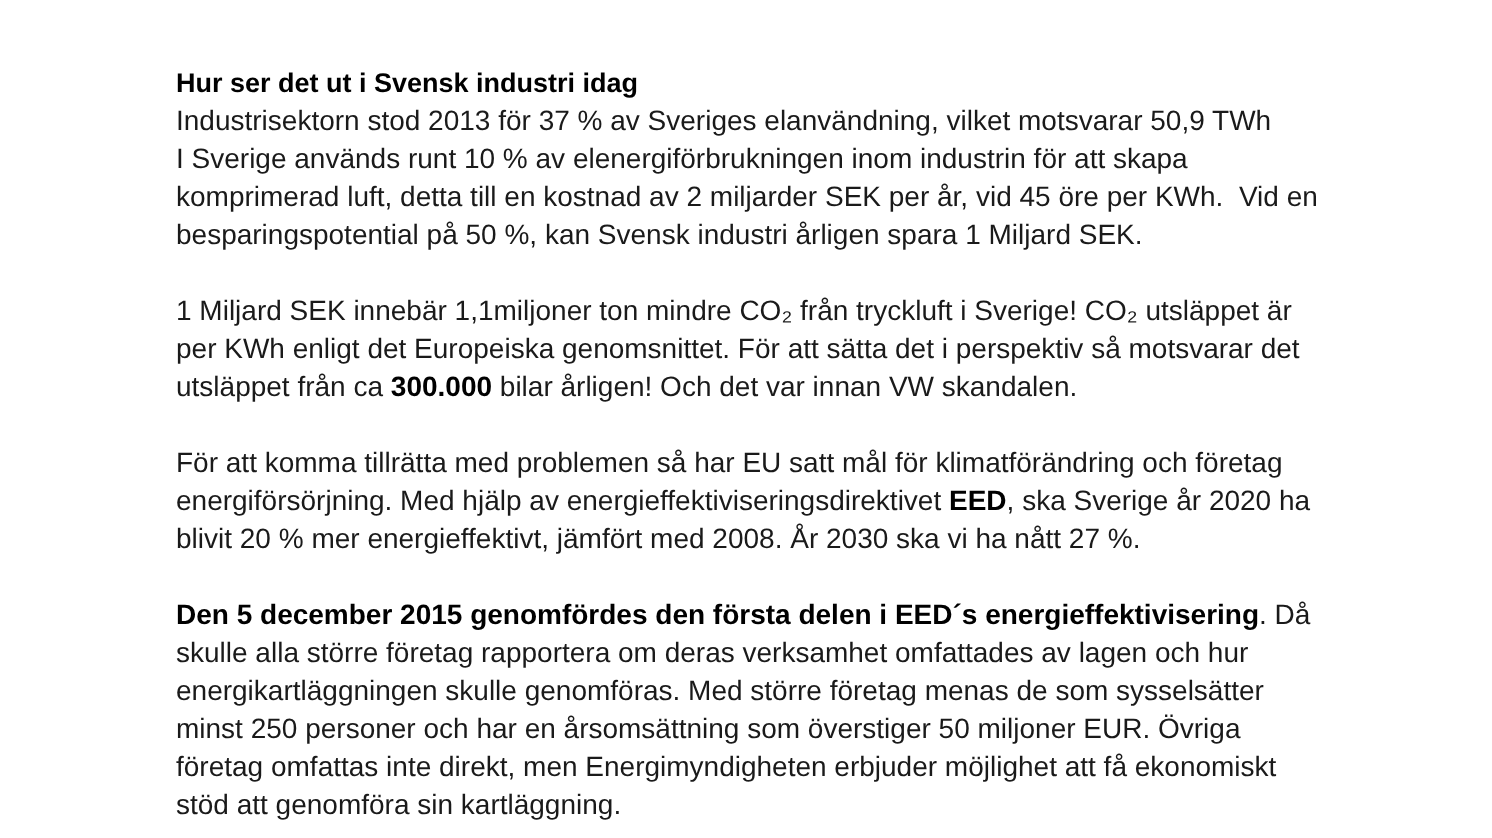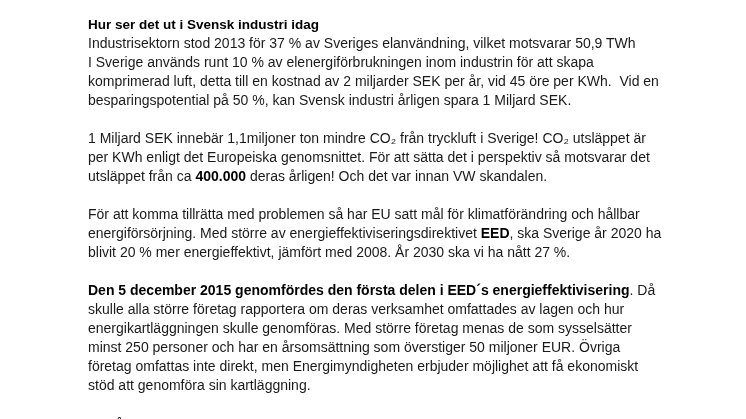--- a/index.html
+++ b/index.html
@@ -11,21 +11,21 @@
     width: 746px;
     height: 419px;
     overflow: hidden;
     font-family: "Liberation Sans", "DejaVu Sans", sans-serif;
     color: #1a1a1a;
   }
   .page {
     box-sizing: border-box;
     width: 746px;
     height: 419px;
-    padding: 15px 80px 0 88px;
+    padding: 32px 80px 0 88px;
     background: #ffffff;
   }
   .content {
     width: 578px;
   }
   .content p.paragraph {
     margin: 0 0 19px 0;
     font-size: 14px;
     line-height: 19px;
     white-space: pre-wrap;
@@ -43,18 +43,18 @@
   }
 </style>
 </head>
 <body>
 
 <div class="page">
   <div class="content">
       <h2 class="heading"><span class="bold">Hur ser det ut i Svensk industri idag</span></h2>
       <p class="paragraph"><span>Industrisektorn stod 2013 för 37 % av Sveriges elanvändning, vilket motsvarar 50,9 TWh
 I Sverige används runt 10 % av elenergiförbrukningen inom industrin för att skapa komprimerad luft, detta till en kostnad av 2 miljarder SEK per år, vid 45 öre per KWh.  Vid en besparingspotential på 50 %, kan Svensk industri årligen spara 1 Miljard SEK.</span></p>
-      <p class="paragraph"><span>1 Miljard SEK innebär 1,1miljoner ton mindre CO₂ från tryckluft i Sverige! CO₂ utsläppet är per KWh enligt det Europeiska genomsnittet. För att sätta det i perspektiv så motsvarar det utsläppet från ca </span><span class="bold">400.000</span><span> deras årligen! Och det var innan VW skandalen.</span></p>
-      <p class="paragraph"><span>För att komma tillrätta med problemen så har EU satt mål för klimatförändring och hållbar energiförsörjning. Med större av energieffektiviseringsdirektivet </span><span class="bold">EED</span><span>, ska Sverige år 2020 ha blivit 20 % mer energieffektivt, jämfört med 2008. År 2030 ska vi ha nått 27 %.</span></p>
+      <p class="paragraph"><span>1 Miljard SEK innebär 1,1miljoner ton mindre CO₂ från tryckluft i Sverige! CO₂ utsläppet är per KWh enligt det Europeiska genomsnittet. För att sätta det i perspektiv så motsvarar det utsläppet från ca </span><span class="bold">300.000</span><span> bilar årligen! Och det var innan VW skandalen.</span></p>
+      <p class="paragraph"><span>För att komma tillrätta med problemen så har EU satt mål för klimatförändring och företag energiförsörjning. Med hjälp av energieffektiviseringsdirektivet </span><span class="bold">EED</span><span>, ska Sverige år 2020 ha blivit 20 % mer energieffektivt, jämfört med 2008. År 2030 ska vi ha nått 27 %.</span></p>
       <p class="paragraph"><span class="bold">Den 5 december 2015 genomfördes den första delen i EED´s energieffektivisering</span><span>. Då skulle alla större företag rapportera om deras verksamhet omfattades av lagen och hur energikartläggningen skulle genomföras. Med större företag menas de som sysselsätter minst 250 personer och har en årsomsättning som överstiger 50 miljoner EUR. Övriga företag omfattas inte direkt, men Energimyndigheten erbjuder möjlighet att få ekonomiskt stöd att genomföra sin kartläggning.</span></p>
       <h2 class="heading"><span class="bold">Områden för besparingar</span></h2>
     </div>
 </div>
 
 </body></html>

